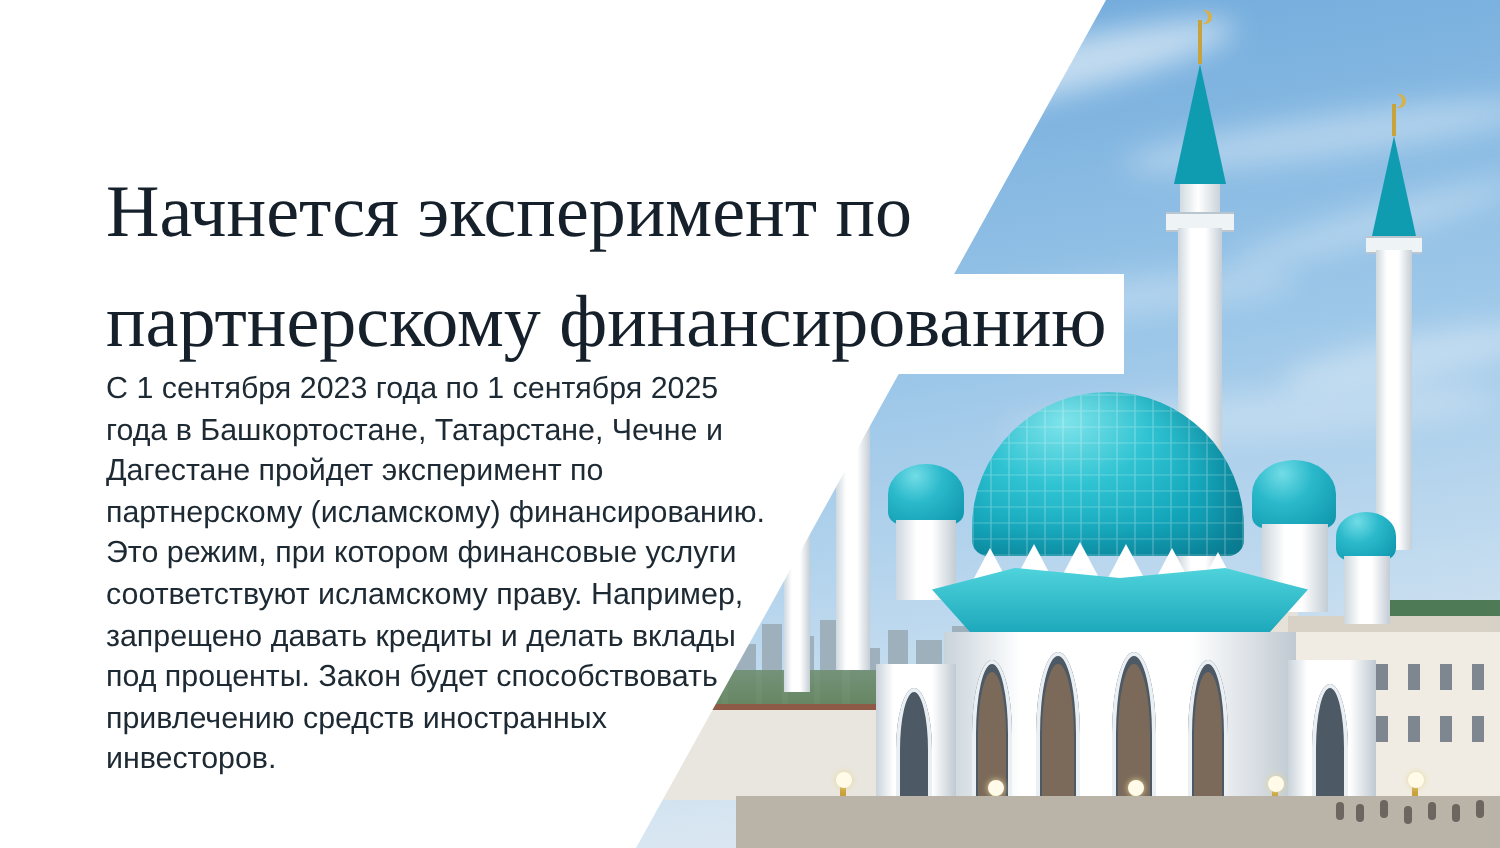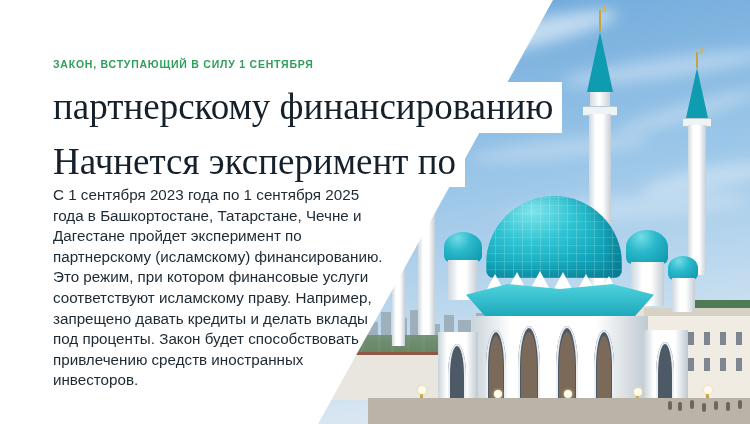--- a/index.html
+++ b/index.html
@@ -219,25 +219,24 @@
       <div class="crowd" style="left:322px;bottom:15px;"></div>
       <div class="crowd" style="left:334px;bottom:12px;"></div>
       <div class="crowd" style="left:346px;bottom:14px;"></div>
       <div class="crowd" style="left:358px;bottom:13px;"></div>
       <div class="crowd" style="left:370px;bottom:15px;"></div>
     </div>
   </div>
 
   <div class="panel"></div>
 
-  <div class="kicker">ЗАКОН, ВСТУПАЮЩИЙ В СИЛУ 1 СЕНТЯБРЯ</div>
 
   <div class="title">
+    <div class="title-line">Начнется эксперимент по</div>
     <div class="title-line">партнерскому финансированию</div>
-    <div class="title-line">Начнется эксперимент по</div>
   </div>
 
   <div class="body-copy">
     <p>С 1 сентября 2023 года по 1 сентября 2025 года в Башкортостане, Татарстане, Чечне и Дагестане пройдет эксперимент по партнерскому (исламскому) финансированию. Это режим, при котором финансовые услуги соответствуют исламскому праву. Например, запрещено давать кредиты и делать вклады под проценты. Закон будет способствовать привлечению средств иностранных инвесторов.</p>
   </div>
 
 
 </div>
 
 </body></html>

